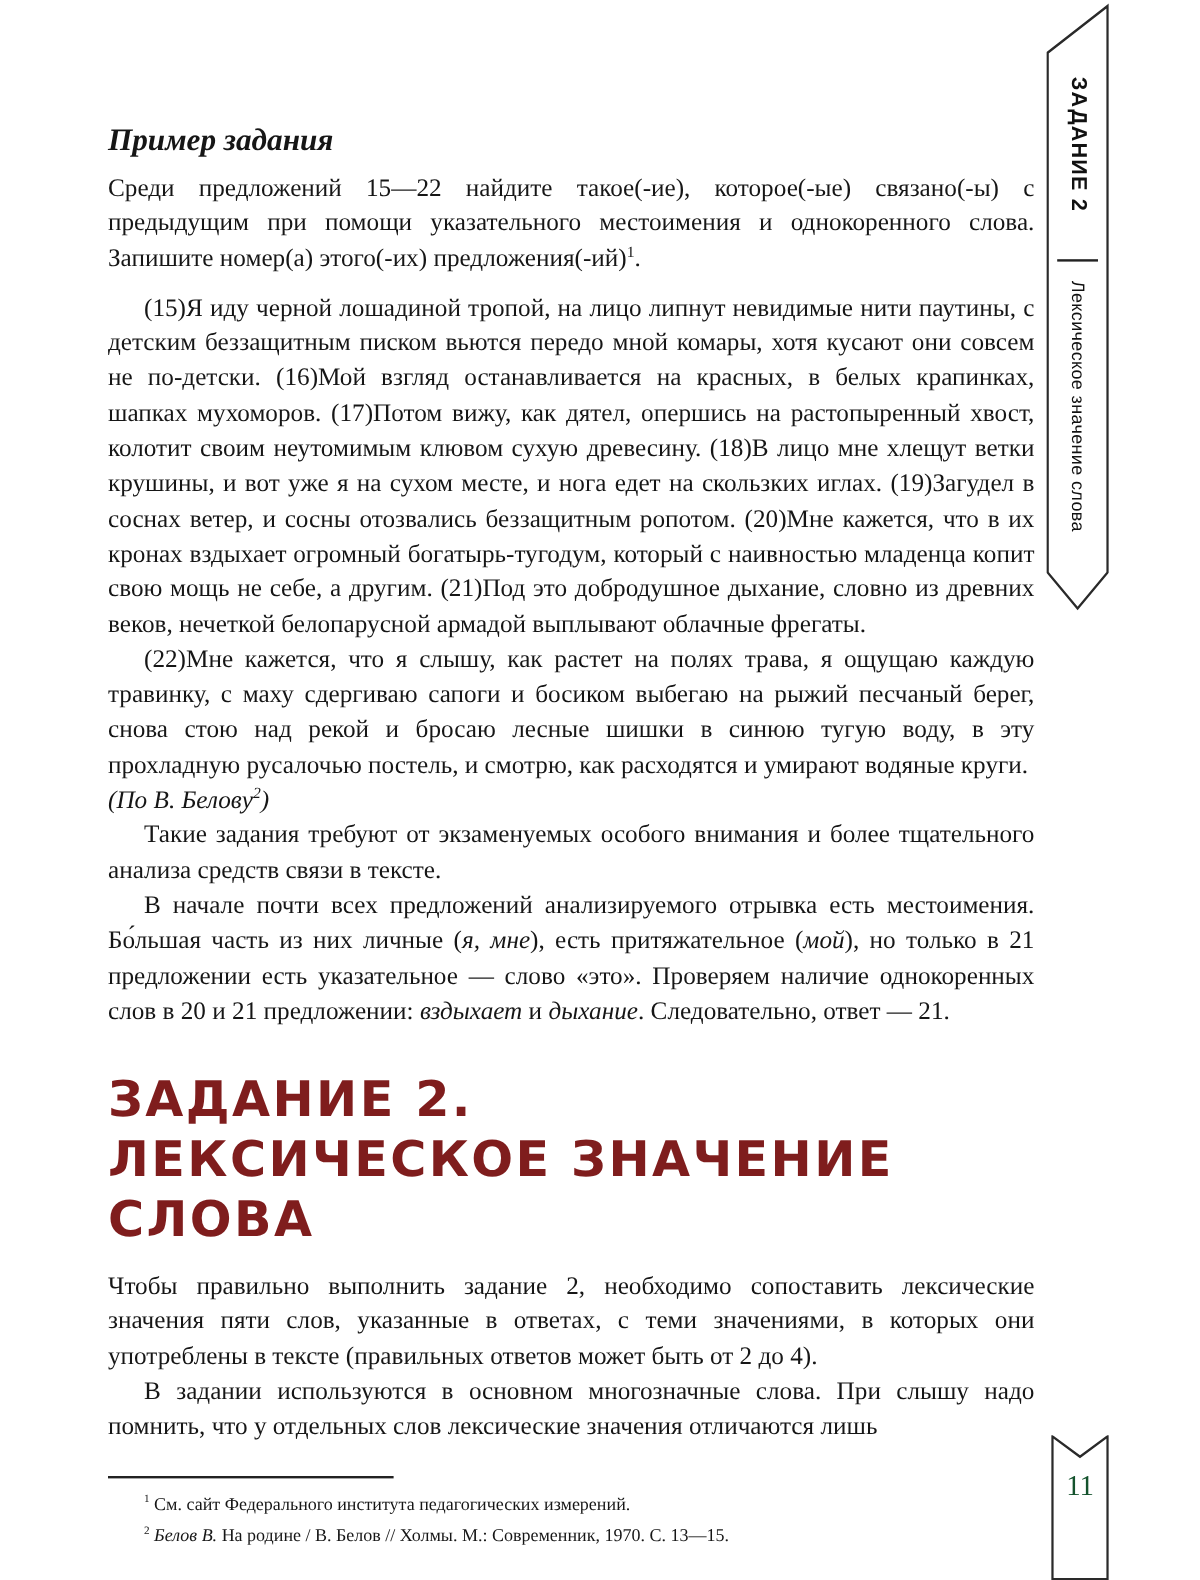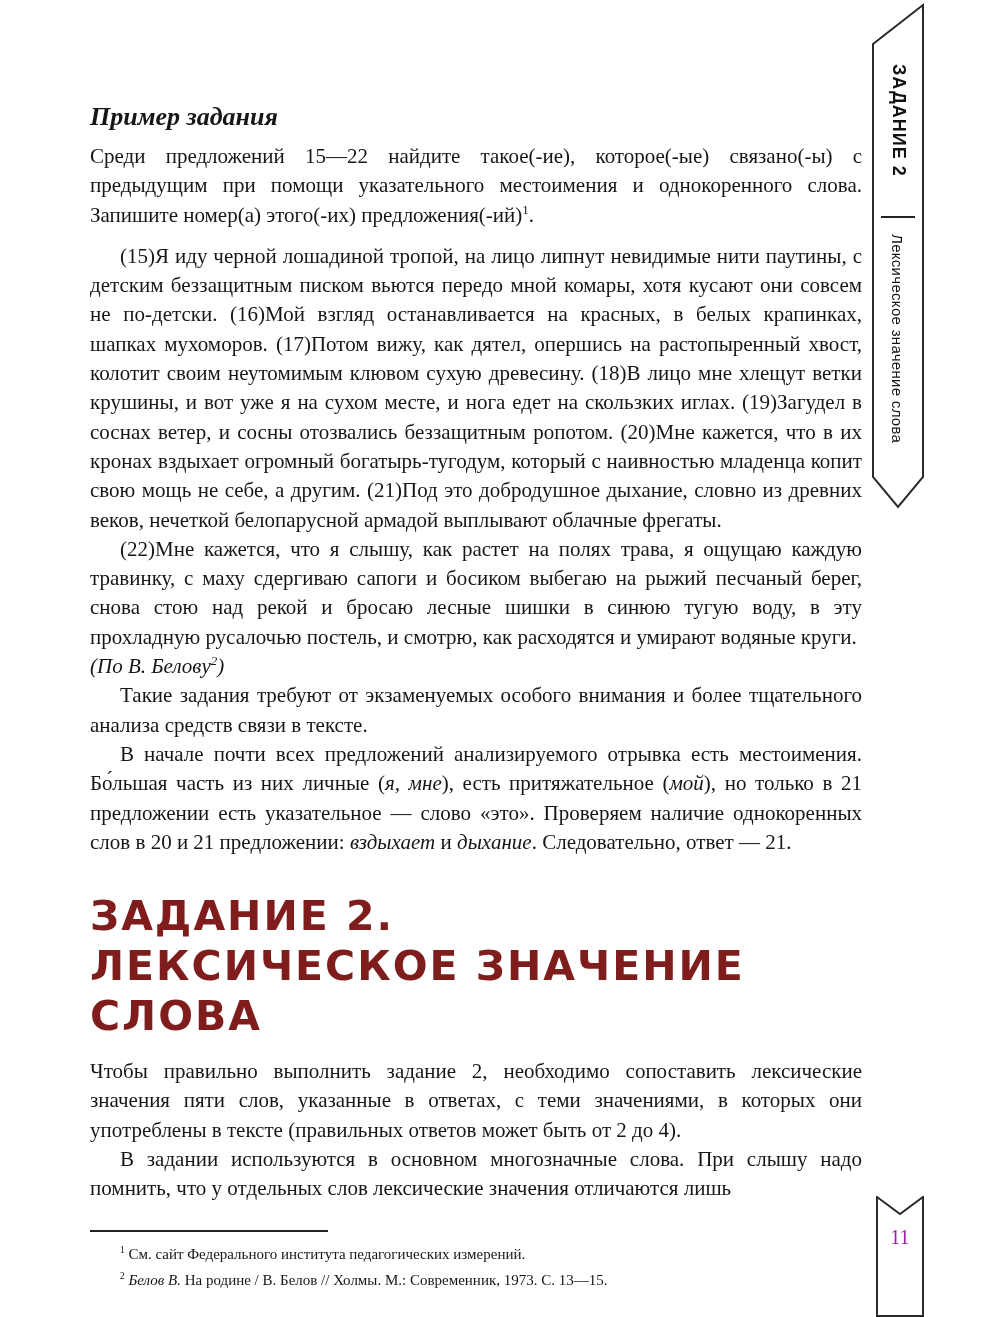--- a/index.html
+++ b/index.html
@@ -122,22 +122,22 @@
     height: 121px;
   }
   .page-tab svg { position: absolute; left: 0; top: 0; }
   .page-num {
     position: absolute;
     top: 30px;
     left: 0;
     width: 100%;
     text-align: center;
     font-family: "Liberation Serif", serif;
-    font-size: 20px;
-    color: #a21caf;
+    font-size: 24px;
+    color: #14532d;
   }
 </style>
 </head>
 <body>
 
 <div class="content">
 
   <div class="example-heading">Пример задания</div>
 
   <p><span>Среди предложений 15—22 найдите такое(-ие), которое(-ые) связано(-ы) с предыдущим при помощи указательного местоимения и однокоренного слова. Запишите номер(а) этого(-их) предложения(-ий)</span><sup>1</sup><span>.</span></p>
@@ -157,21 +157,21 @@
     <div>ЛЕКСИЧЕСКОЕ ЗНАЧЕНИЕ СЛОВА</div>
   </div>
 
   <p>Чтобы правильно выполнить задание 2, необходимо сопоставить лексические значения пяти слов, указанные в ответах, с теми значениями, в которых они употреблены в тексте (правильных ответов может быть от 2 до 4).</p>
 
   <p class="indent">В задании используются в основном многозначные слова. При слышу надо помнить, что у отдельных слов лексические значения отличаются лишь</p>
 
   <div class="footnotes">
     <div class="fn-rule"></div>
     <p><sup>1</sup> <span>См. сайт Федерального института педагогических измерений.</span></p>
-    <p><sup>2</sup> <em>Белов В.</em> <span>На родине / В. Белов // Холмы. М.: Современник, 1973. С. 13—15.</span></p>
+    <p><sup>2</sup> <em>Белов В.</em> <span>На родине / В. Белов // Холмы. М.: Современник, 1970. С. 13—15.</span></p>
   </div>
 
 </div>
 
 <div class="ribbon">
   <svg width="52" height="512" viewBox="0 0 52 512">
     <polygon points="1,44 51,5 51,477 26,507 1,477" fill="#ffffff" stroke="#2a2a2a" stroke-width="2"></polygon>
   </svg>
   <div class="ribbon-task">ЗАДАНИЕ 2</div>
   <div class="ribbon-sep"></div>

